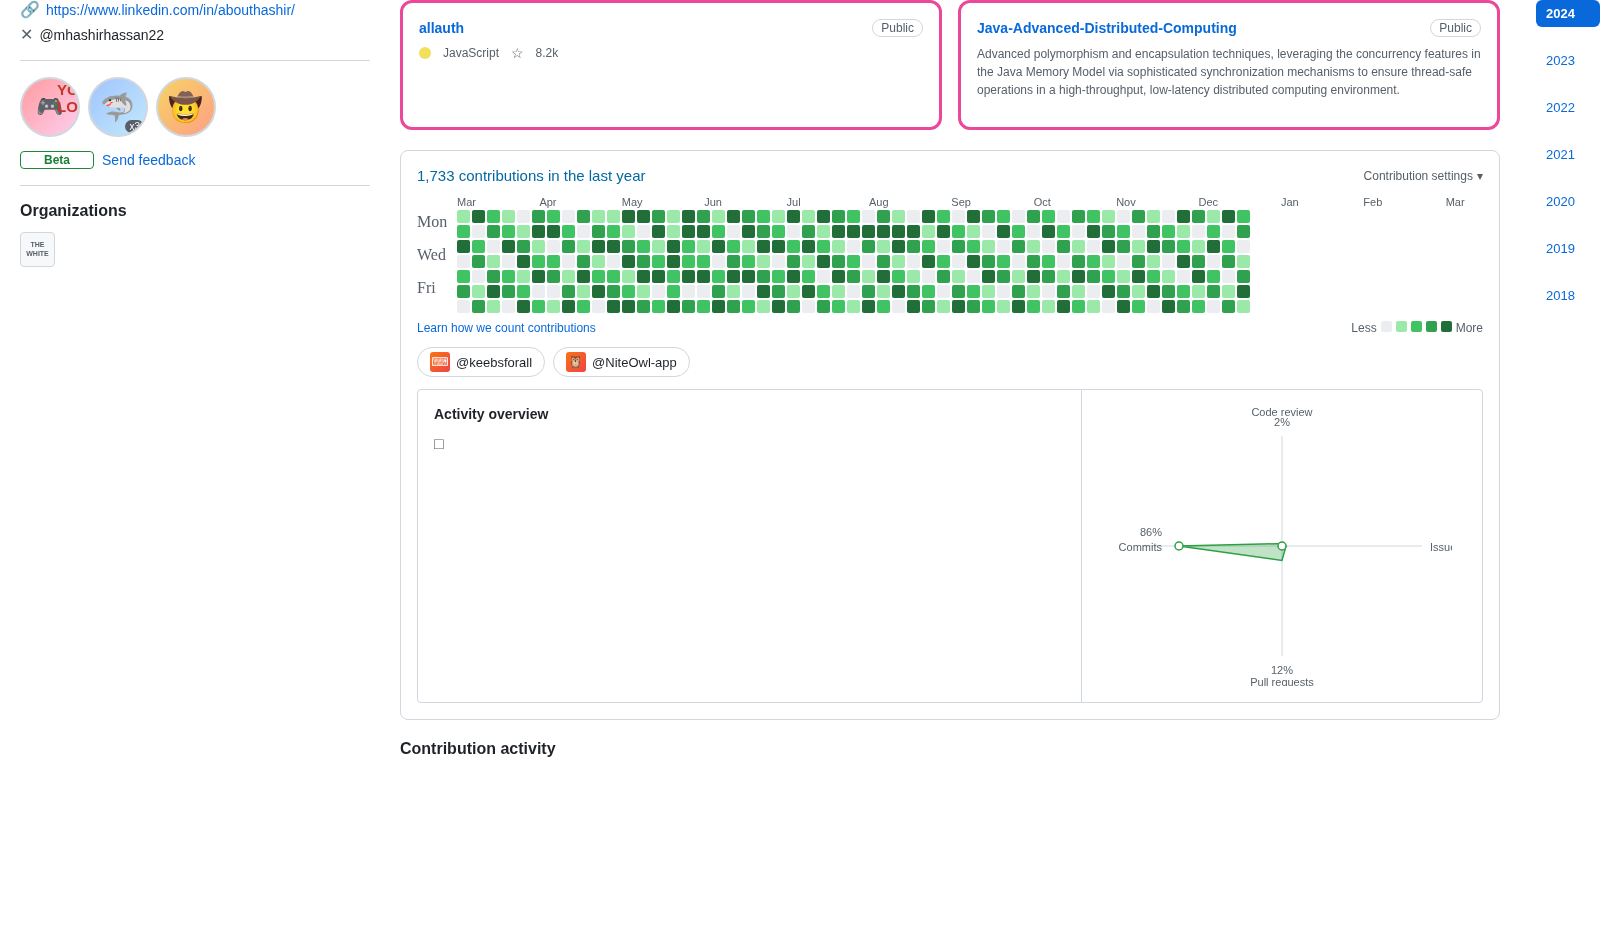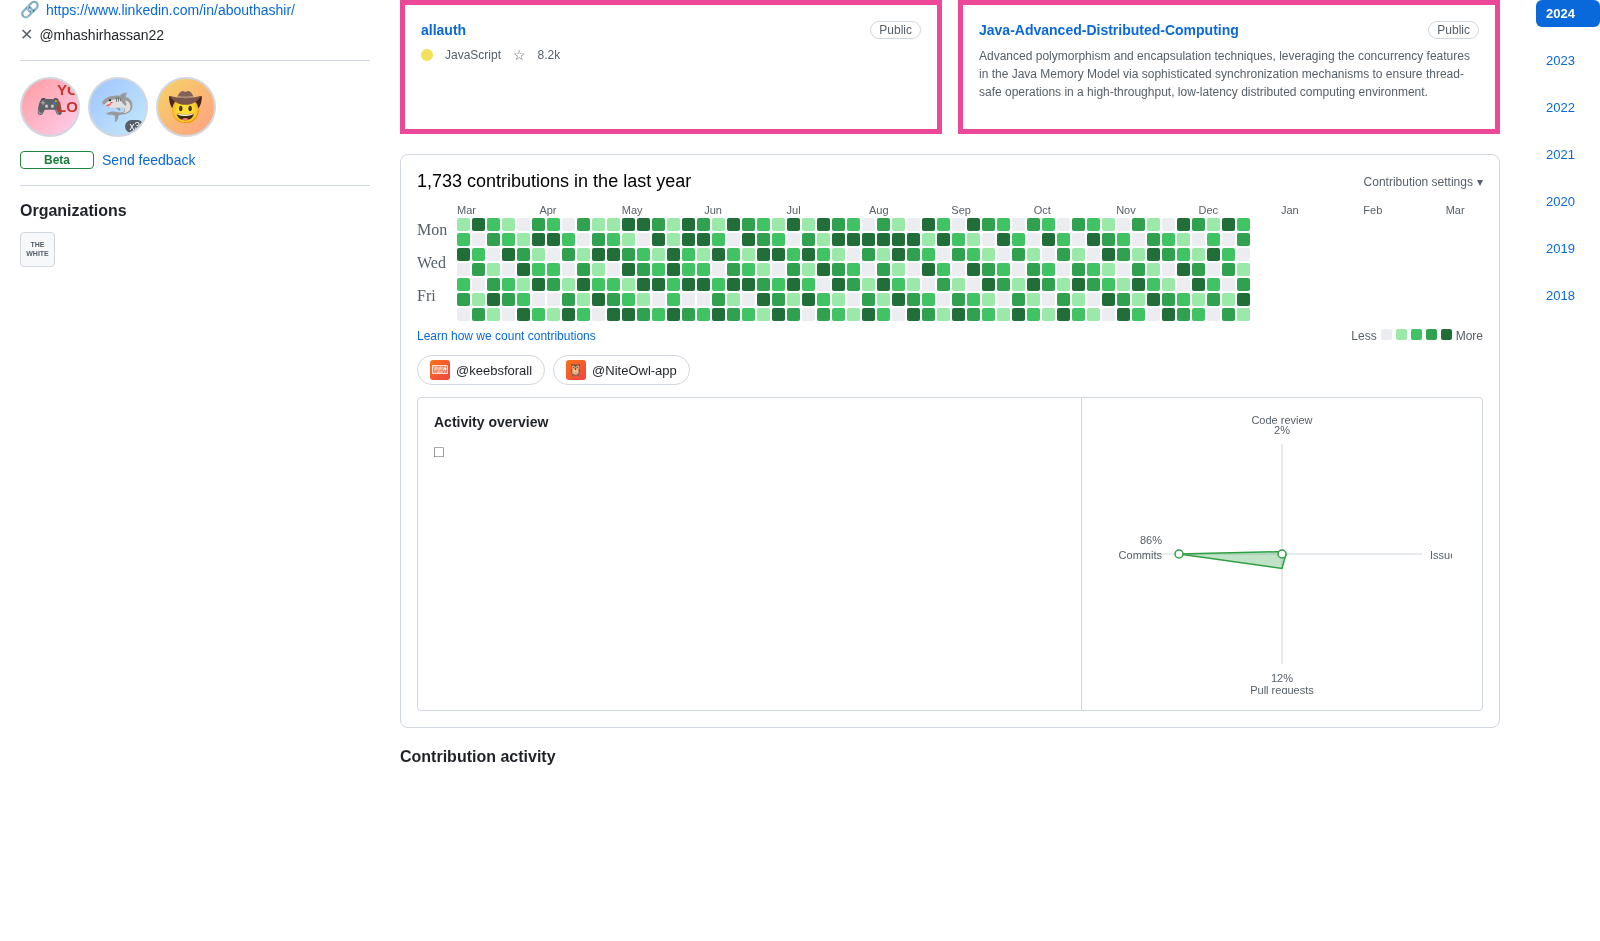--- a/index.html
+++ b/index.html
@@ -131,22 +131,22 @@
     }
 
     
     .repo-cards-row {
       display: flex;
       gap: 16px;
       margin-bottom: 20px;
     }
     .repo-card {
       flex: 1;
-      border: 5px solid #ec4899;
-      border-radius: 0;
+      border: 3px solid #ec4899;
+      border-radius: 12px;
       padding: 16px;
       background: #fff;
     }
     .repo-card-header {
       display: flex;
       align-items: center;
       justify-content: space-between;
       margin-bottom: 8px;
     }
     .repo-name {
@@ -195,23 +195,23 @@
       margin-bottom: 20px;
       background: #fff;
     }
     .contrib-header {
       display: flex;
       align-items: center;
       justify-content: space-between;
       margin-bottom: 12px;
     }
     .contrib-title {
-      font-size: 18px;
+      font-size: 15px;
       font-weight: 400;
-      color: #000000;
+      color: #0369a1;
     }
     .contrib-settings {
       font-size: 12px;
       color: #57606a;
       cursor: pointer;
       display: flex;
       align-items: center;
       gap: 4px;
     }
     .graph-container {

